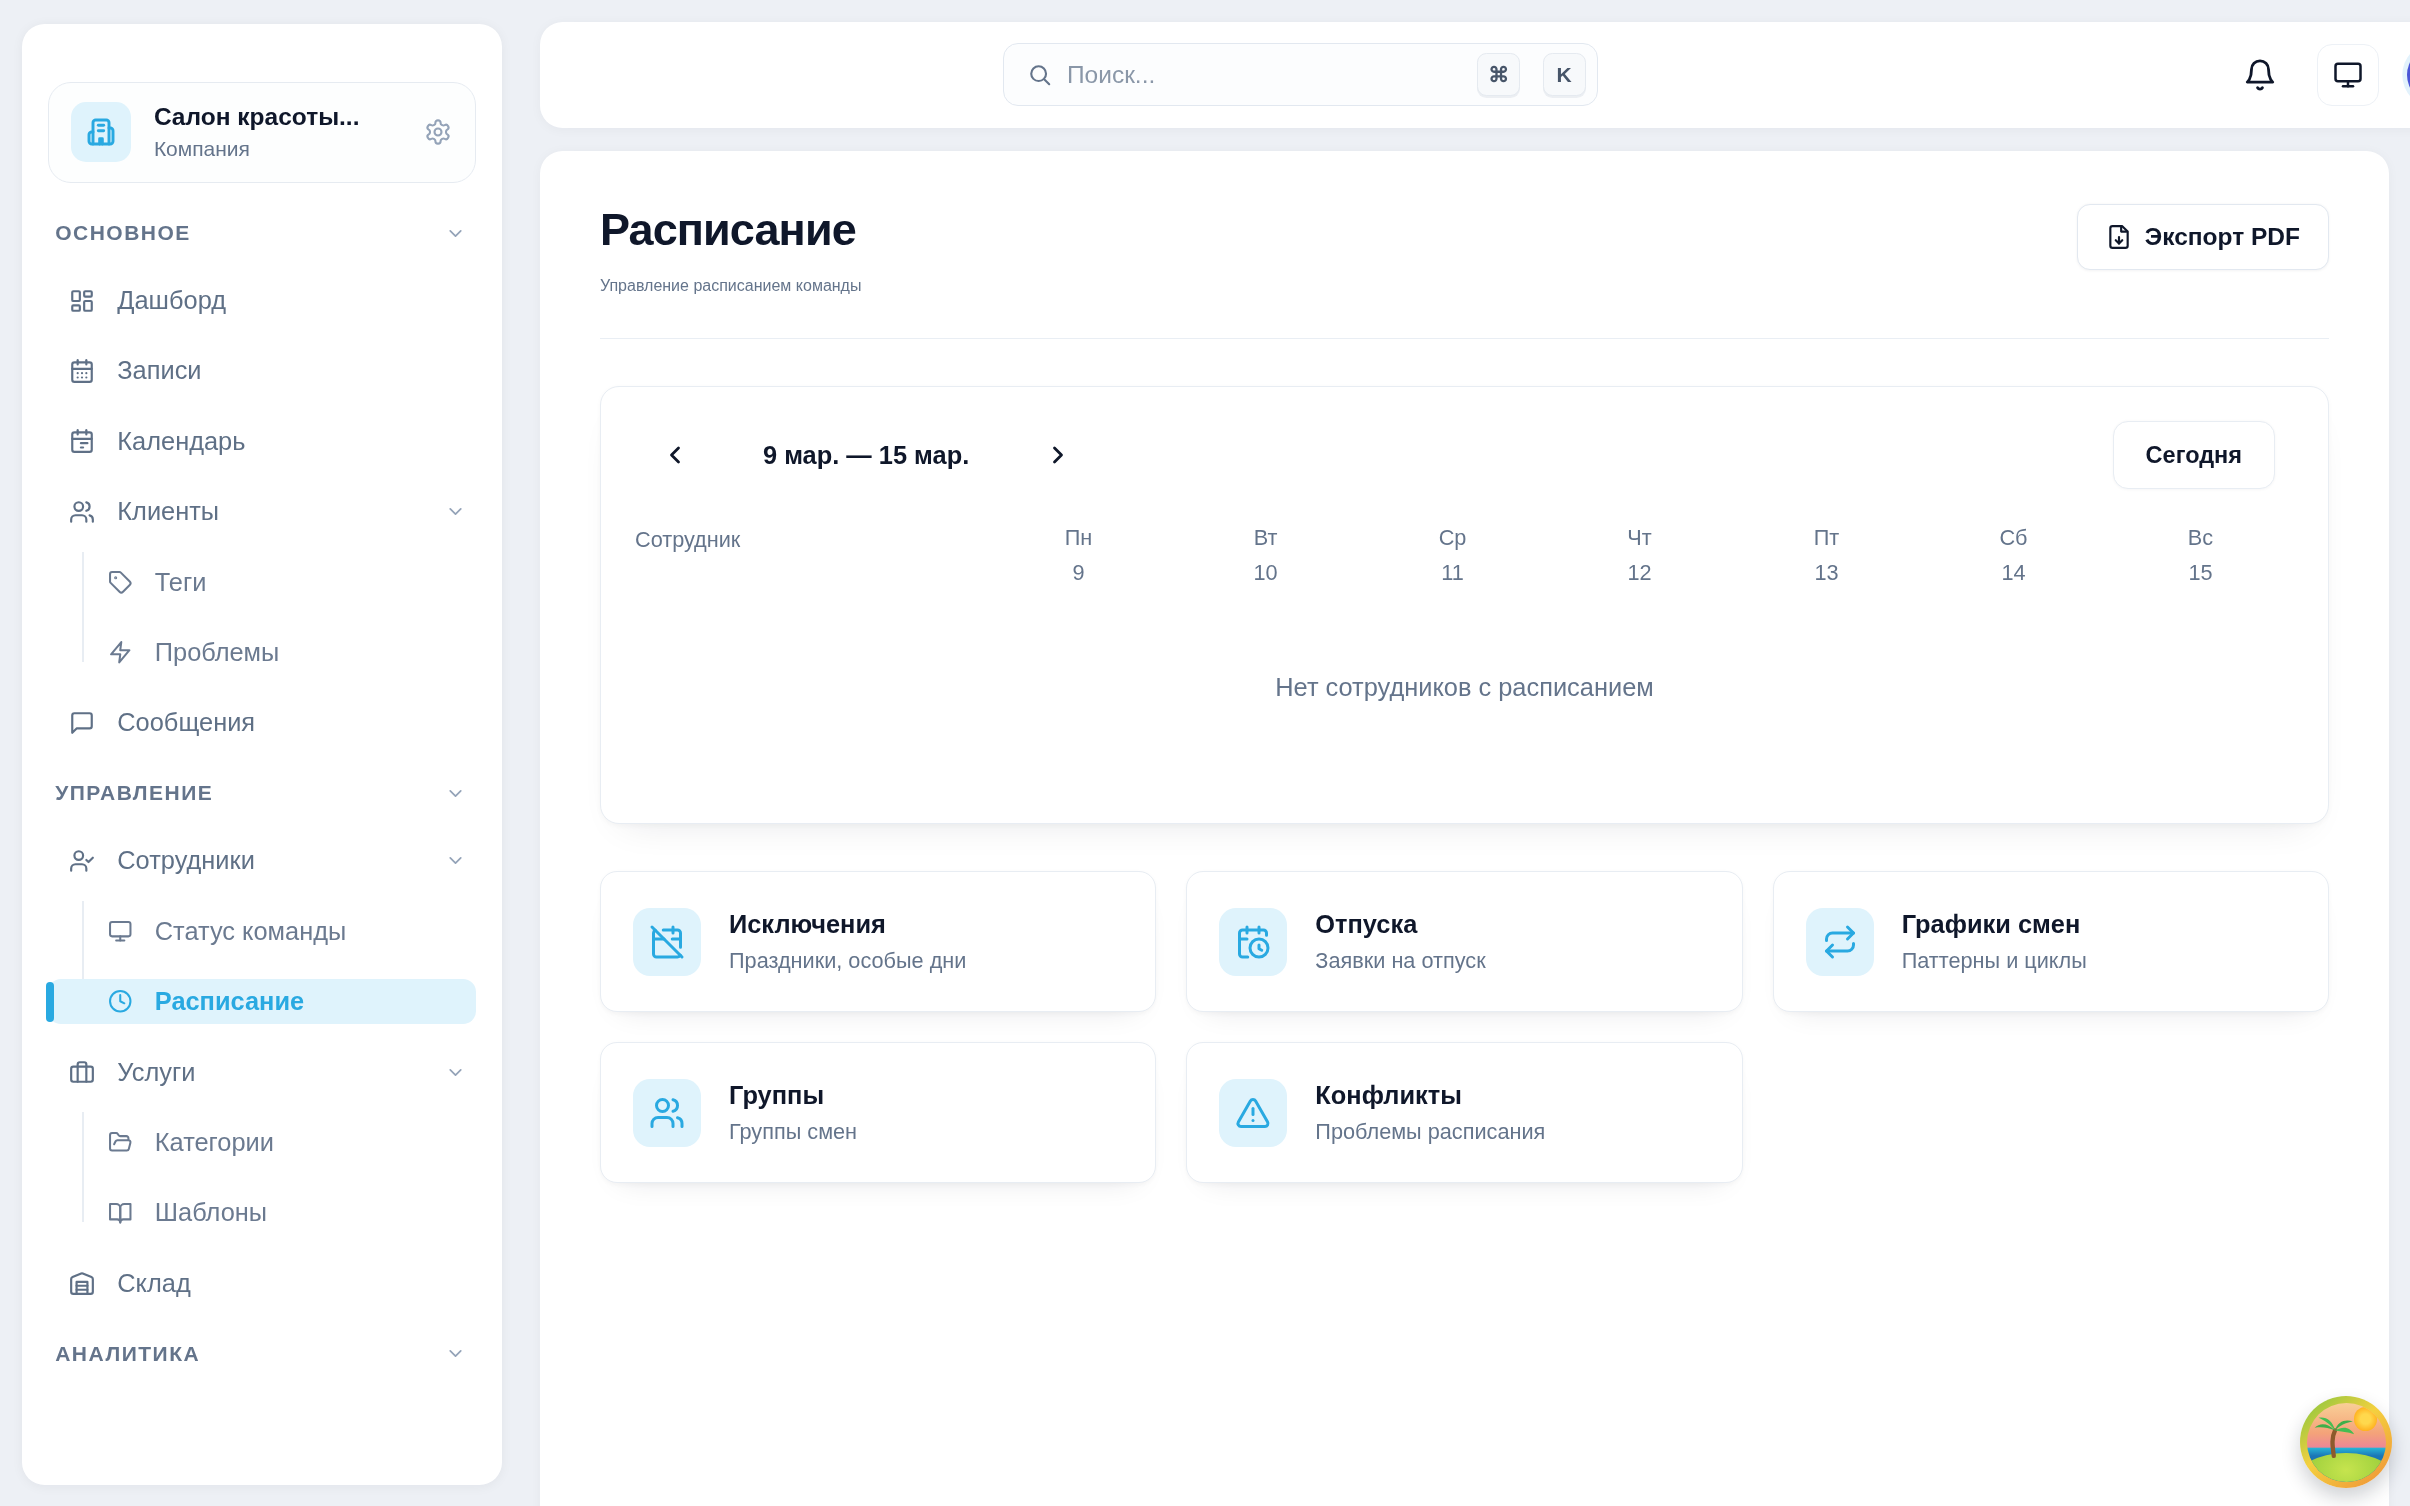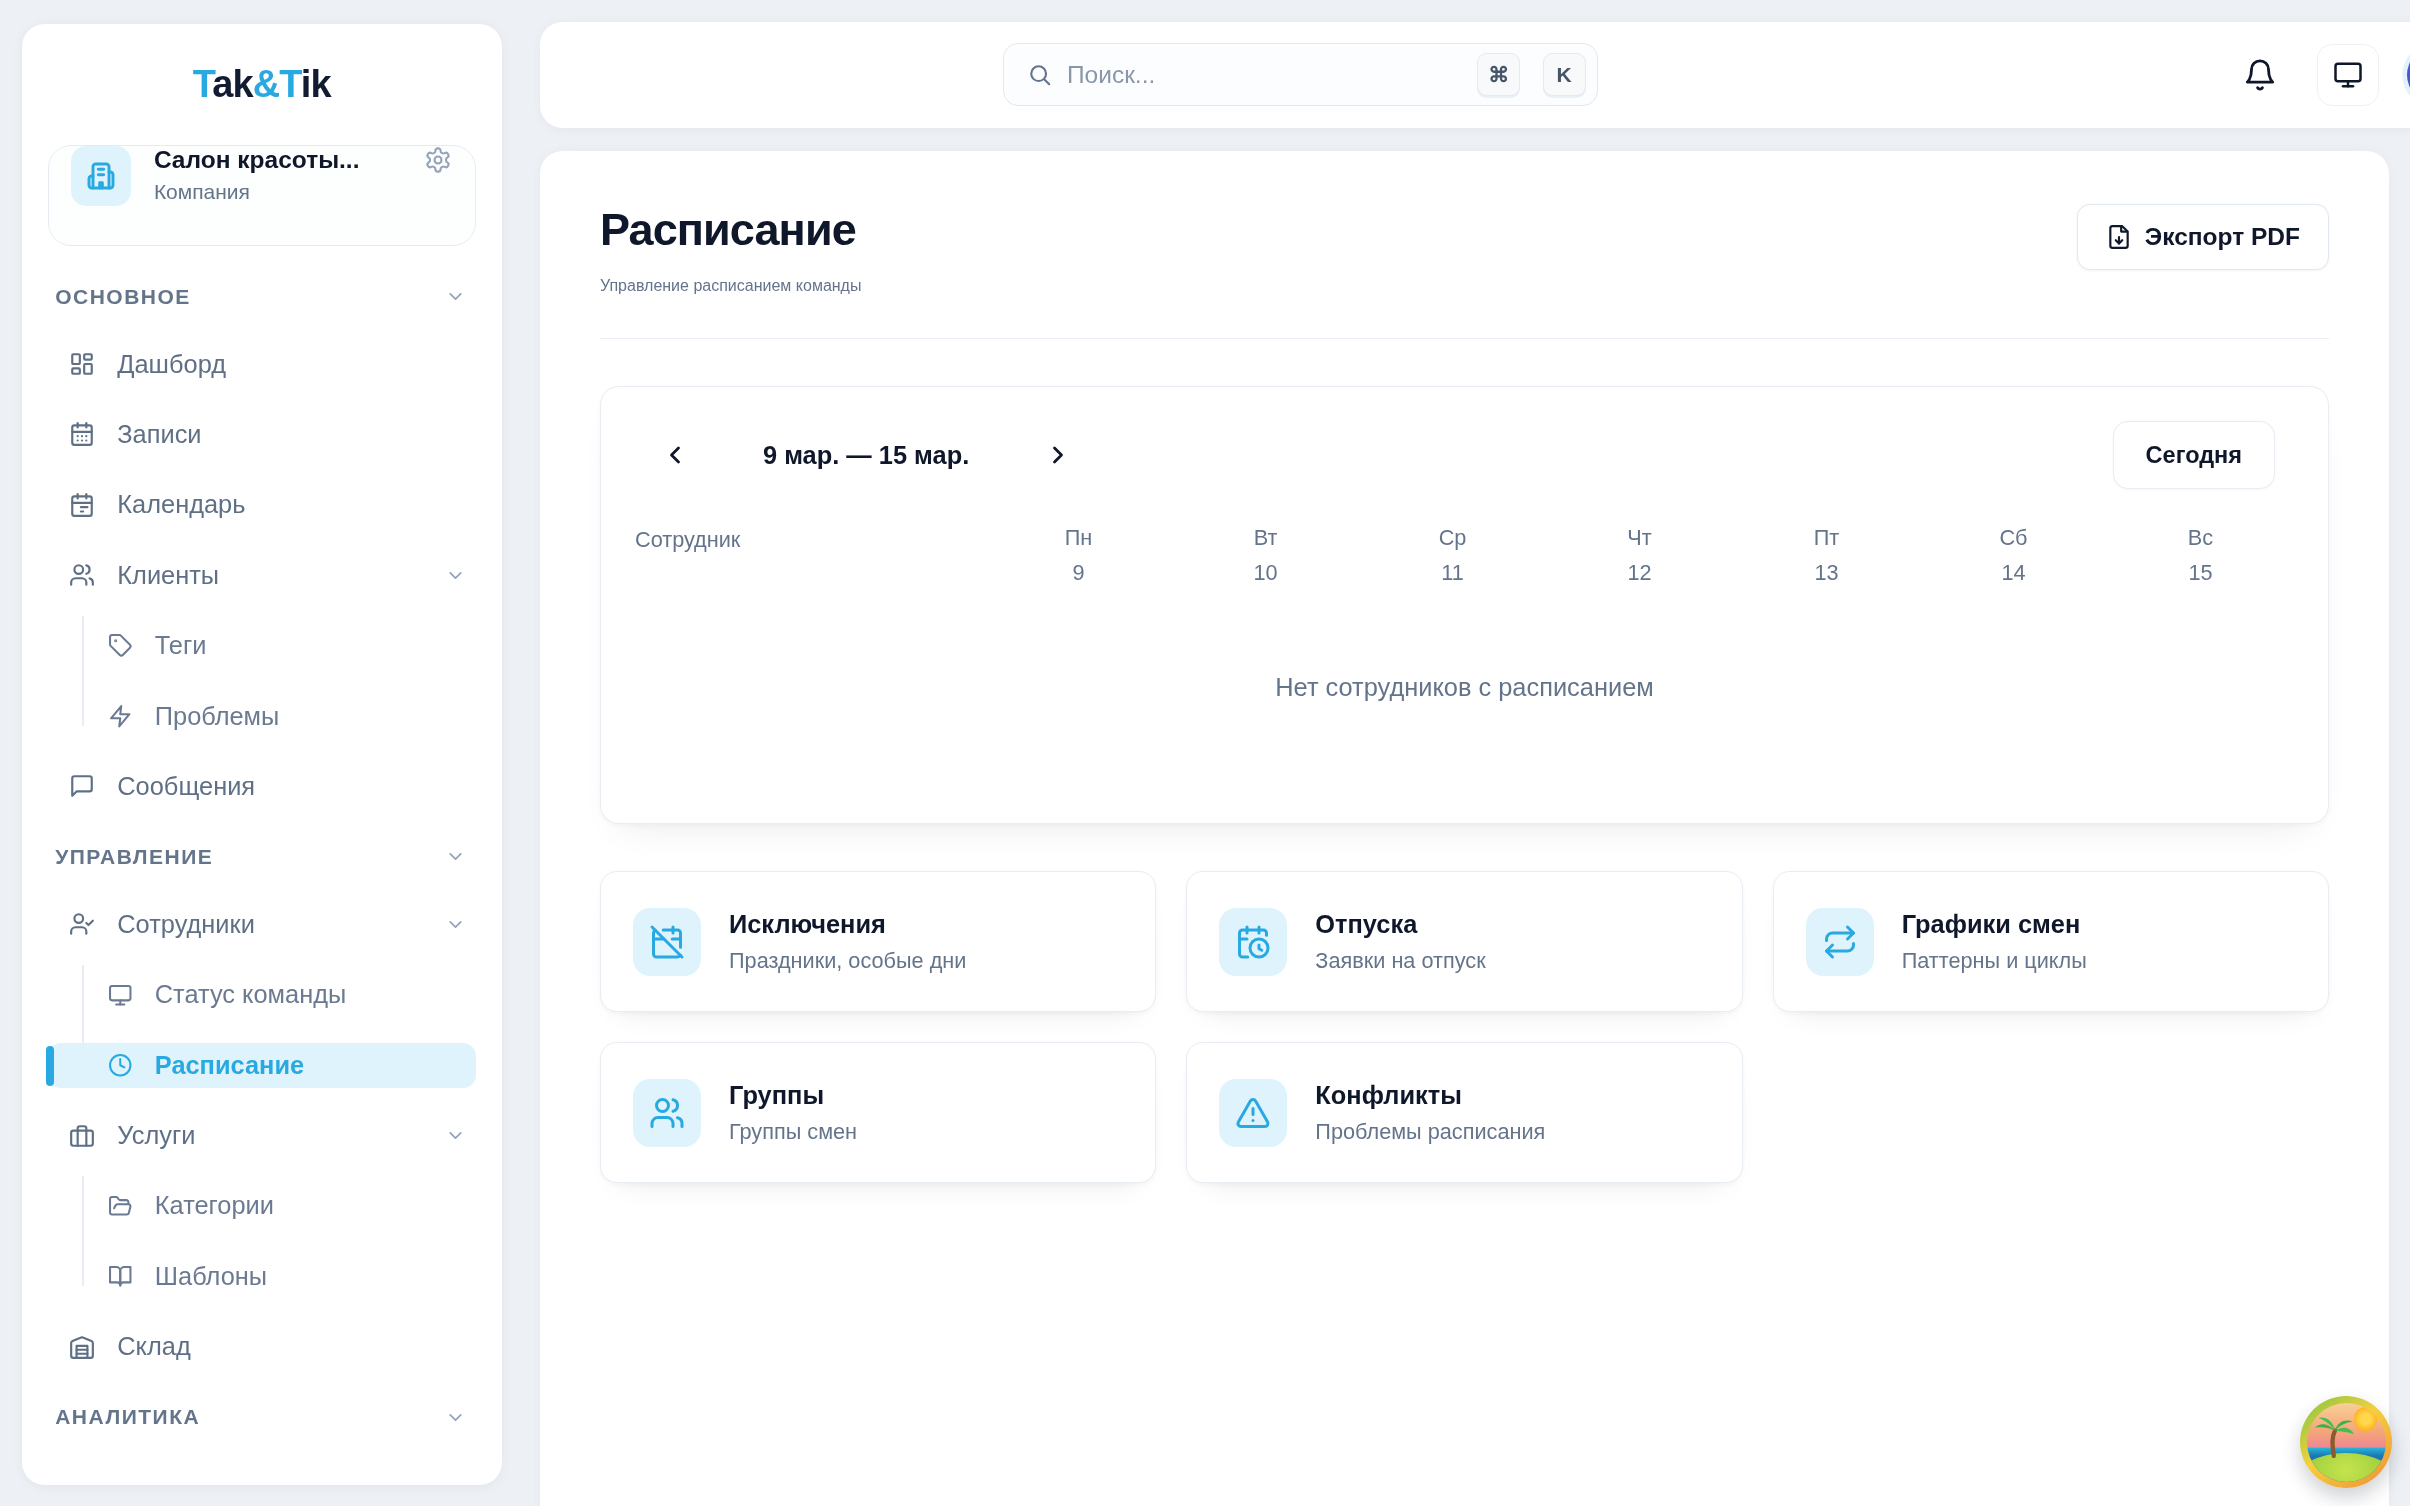--- a/index.html
+++ b/index.html
@@ -16,21 +16,21 @@
   
   .sidebar {
     position:absolute; left:21.7px; top:23.5px; width:480px; height:1461px;
     background:#fff; border-radius:22.6px; box-shadow:0 1.9px 11.3px rgba(15,23,42,.05);
     padding:26px 26px 0; overflow:hidden;
   }
   .logo { text-align:center; font-size:38px; font-weight:800; letter-spacing:-0.9px; padding:13px 0 7.5px; }
   .logo .b { color:#29A9E1; } .logo .d { color:#121B31; }
   .company-card {
     margin-top:32px; height:101px; border:1.4px solid #E6EBF1; border-radius:23px;
-    display:flex; align-items:flex-start; gap:22.6px; padding:0 22.6px; background:#FDFEFE; cursor:pointer;
+    display:flex; align-items:center; gap:22.6px; padding:0 22.6px; background:#FDFEFE; cursor:pointer;
   }
   .company-tile { width:60px; height:60px; border-radius:15px; background:#DFF3FC; color:#29A9E1;
     display:flex; align-items:center; justify-content:center; flex:0 0 auto; }
   .company-meta { flex:1; min-width:0; }
   .company-name { font-size:24.5px; font-weight:700; color:#0F172A; white-space:nowrap; }
   .company-type { font-size:21px; color:#64748B; margin-top:5.6px; }
   .company-gear { color:#94A3B8; }
 
   .nav { margin-top:28px; }
   .nav-section { height:45px; display:flex; align-items:center; justify-content:space-between;
@@ -130,21 +130,20 @@
   .island-sun { position:absolute; top:4.7px; right:8.5px; width:23.5px; height:23.5px; border-radius:50%;
     background:radial-gradient(circle,#ffd84d 30%,#ff9800); }
   .island-hill { position:absolute; left:-14%; right:-14%; bottom:-36%; height:72%; border-radius:50%;
     background:radial-gradient(ellipse at 50% 30%,#c6e44e,#7dbf2e); }
   .island-palm { position:absolute; left:0; top:7.5px; }
 </style>
 </head>
 <body>
 
 <aside class="sidebar">
-  <div class="logo"><span class="b">T</span><span class="d">ak</span><span class="b">&amp;</span><span class="b">T</span><span class="d">ik</span></div>
 
   <div class="company-card">
     <div class="company-tile">
       <svg class="ico" width="32" height="32" viewBox="0 0 24 24" style="stroke-width:2.2">
         <path d="M6 21V5a2 2 0 0 1 2-2h8a2 2 0 0 1 2 2v16"></path>
         <path d="M6 12H5a2 2 0 0 0-2 2v5a2 2 0 0 0 2 2h14a2 2 0 0 0 2-2v-8a2 2 0 0 0-2-2h-1"></path>
         <path d="M10 7h4"></path>
           <path d="M10 11h4"></path>
           <path d="M11 21v-4h2v4"></path>
       </svg>

